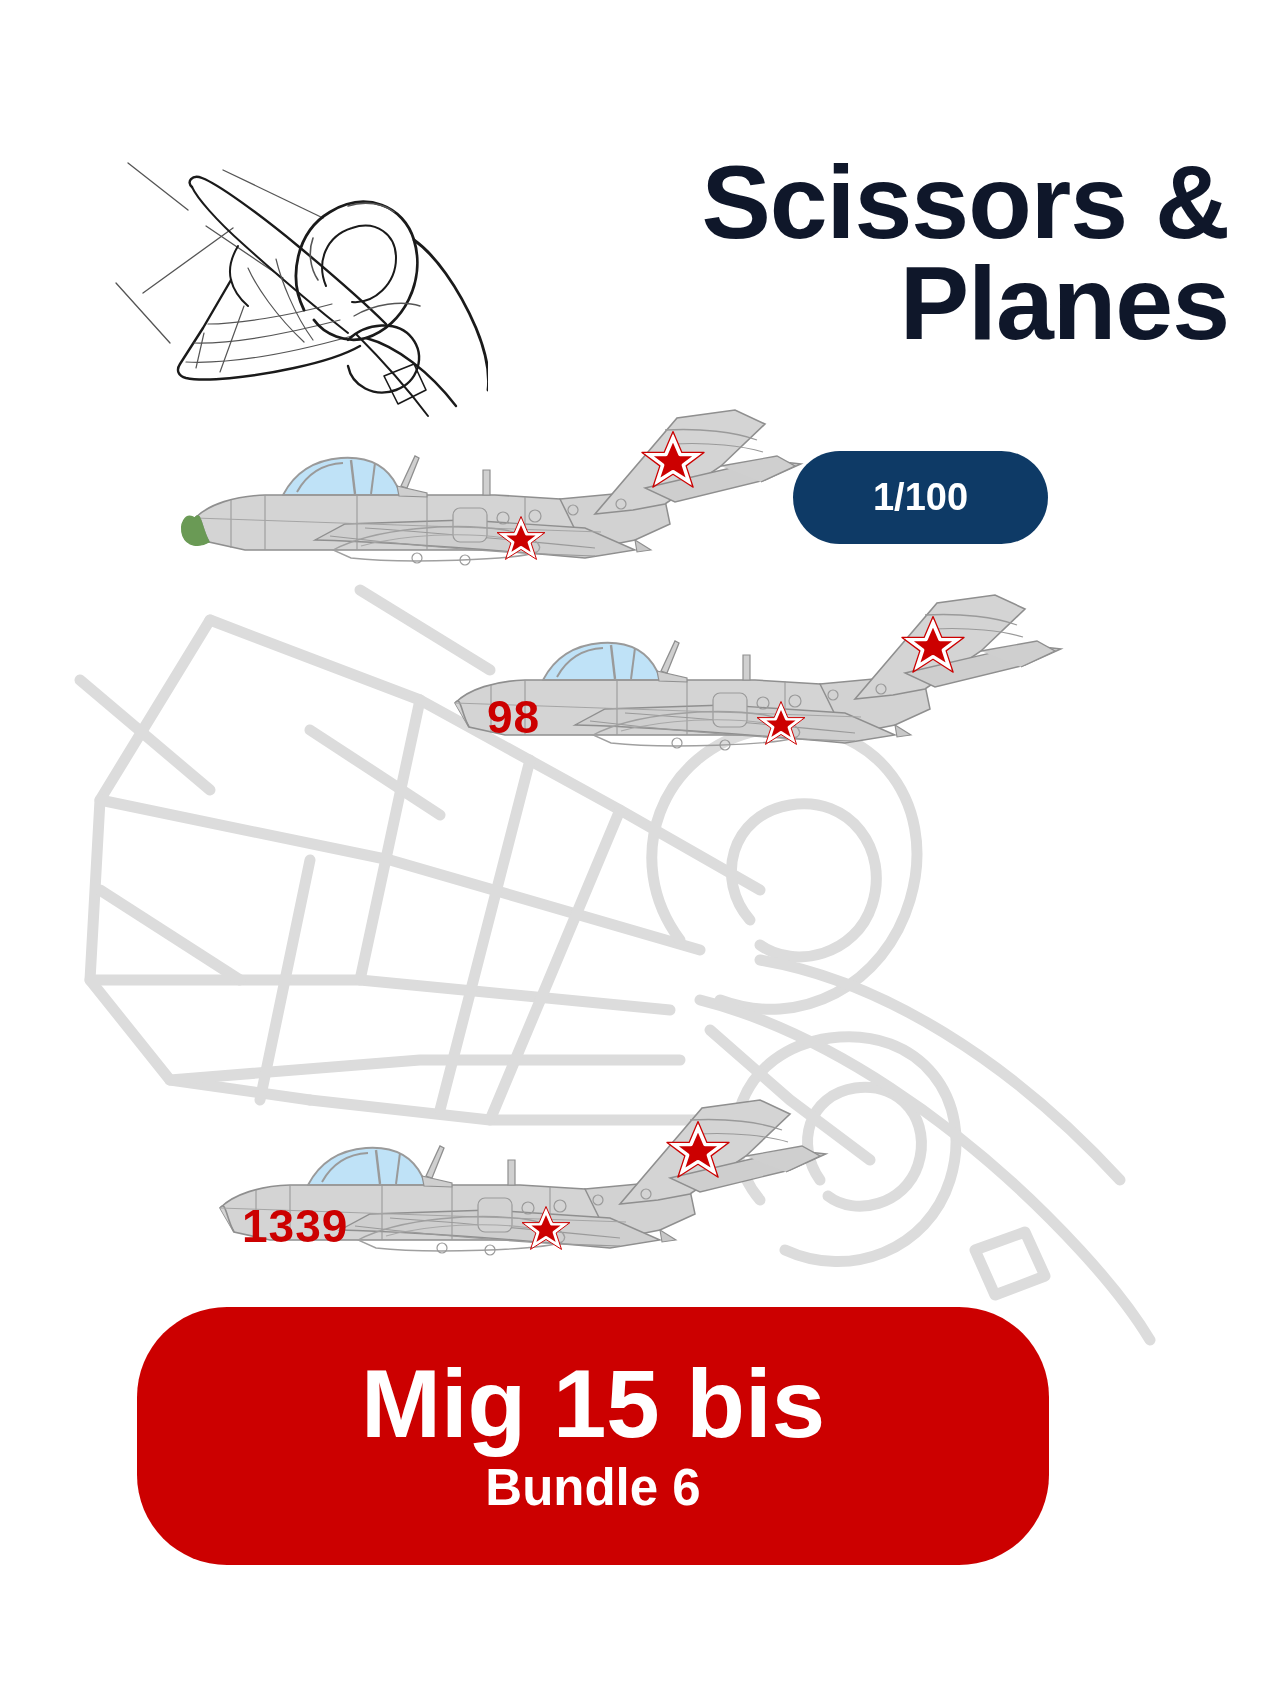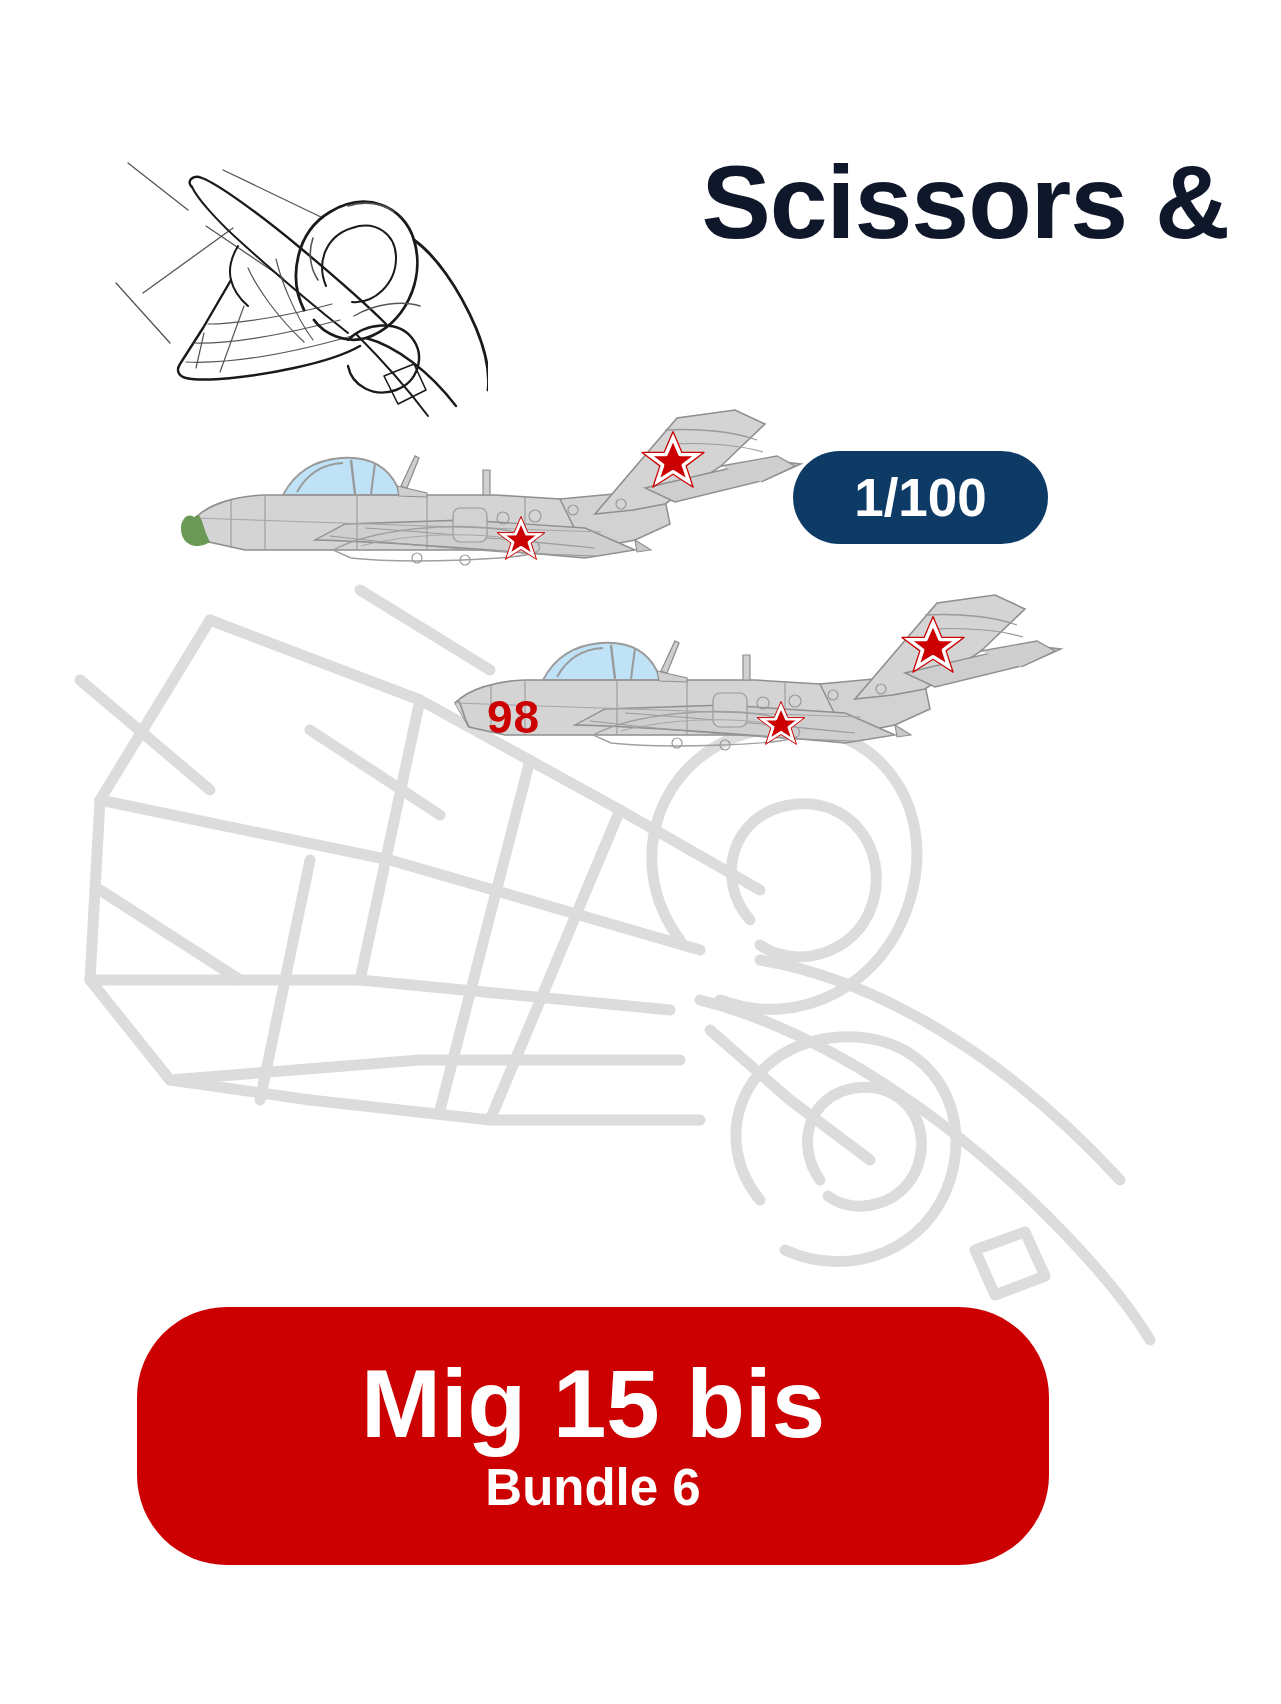--- a/index.html
+++ b/index.html
@@ -30,21 +30,21 @@
   .brand .l1{display:block;}
   .brand .l2{display:block;}
 
   
   .scale-badge{
     position:absolute;left:793px;top:451px;width:255px;height:93px;
     background:#0e3a66;border-radius:47px;z-index:9;
     display:flex;align-items:center;justify-content:center;
   }
   .scale-badge span{
-    color:#ffffff;font-size:53px;font-weight:bold;letter-spacing:0px;
+    color:#ffffff;font-size:38px;font-weight:bold;letter-spacing:0px;
   }
 
   
   .planes{position:absolute;inset:0;z-index:4;}
   .plane{position:absolute;}
   .p1{left:165px;top:400px;width:640px;height:215px;}
   .p2{left:425px;top:585px;width:640px;height:215px;}
   .p3{left:195px;top:775px;width:640px;height:215px;}
   .p4{left:415px;top:930px;width:640px;height:215px;}
   .p5{left:190px;top:1090px;width:640px;height:215px;}
@@ -145,20 +145,21 @@
       <path d="M306 112 C326 126 350 158 368 200 C378 224 382 244 380 262" stroke-width="2.8"></path>
       <path d="M258 210 C288 218 322 244 348 278" stroke-width="2.4"></path>
       <path d="M248 206 C268 226 296 256 320 288" stroke-width="2"></path>
       <path d="M276 248 L306 236 L318 262 L290 276 Z" stroke-width="1.6"></path>
       <path d="M246 188 C266 176 294 172 312 178" stroke-width="1.4" stroke="#555"></path>
     </svg>
   </div>
 
   <div class="brand">
     <span class="l1">Scissors &amp;</span>
+    <span class="l2">Planes</span>
   </div>
 
   <div class="planes">
 
     <svg width="0" height="0" style="position:absolute" aria-hidden="true">
       <defs>
         <g id="mig15">
 
           <path d="M30 118 C44 104 70 96 100 95 L330 95 L395 99 L430 114 L436 140
                    L420 150 L80 150 L44 142 Z" fill="#d4d4d4" stroke="#8f8f8f" stroke-width="1.6"></path>
@@ -245,20 +246,32 @@
           </g>
         <g transform="translate(356,140) scale(0.74)">
             <use href="#redstar"></use>
           </g>
         <text x="62" y="148" fill="#cc0000" font-family="'Liberation Sans',sans-serif" font-size="46" font-weight="bold" letter-spacing="1">98</text>
       </svg>
     </div>
 
 
 
+    <div class="plane p5">
+      <svg viewBox="0 0 660 200" width="660" height="200">
+        <use href="#mig15"></use>
+        <g transform="translate(508,62) scale(0.96)">
+            <use href="#redstar"></use>
+          </g>
+        <g transform="translate(356,140) scale(0.74)">
+            <use href="#redstar"></use>
+          </g>
+        <text x="52" y="152" fill="#cc0000" font-family="'Liberation Sans',sans-serif" font-size="46" font-weight="bold" letter-spacing="1">1339</text>
+      </svg>
+    </div>
   </div>
 
   <div class="scale-badge">
     <span>1/100</span>
   </div>
 
   <div class="banner">
     <div class="title">Mig 15 bis</div>
     <div class="subtitle">Bundle 6</div>
   </div>

